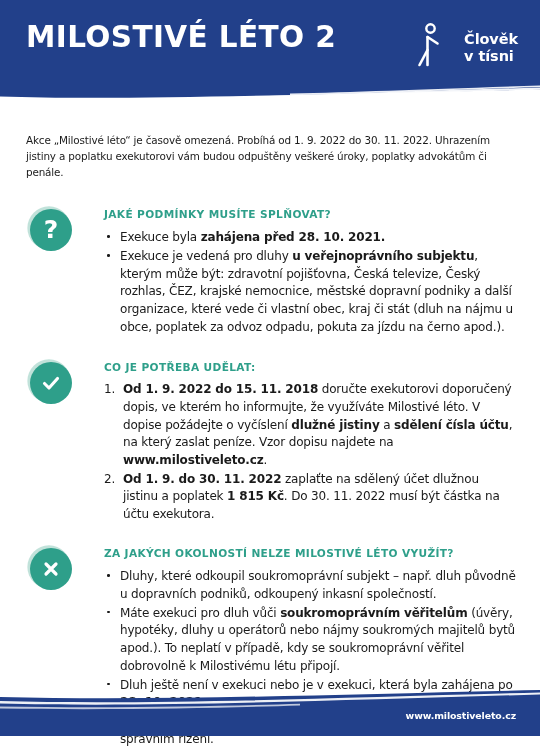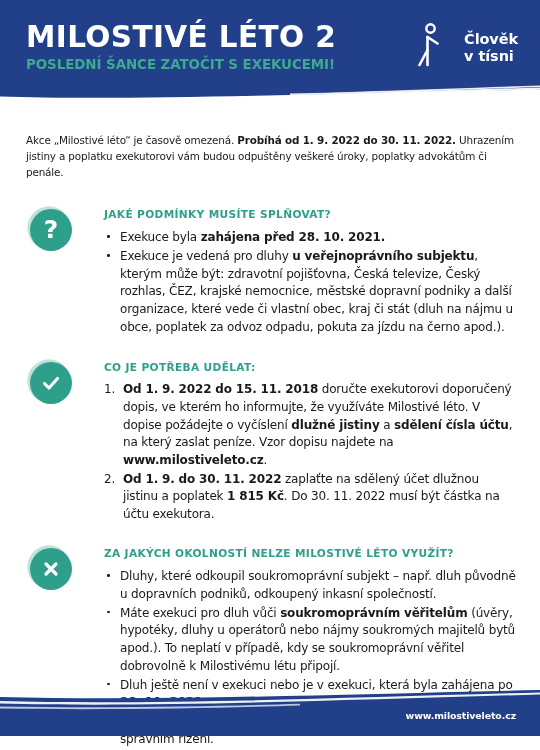--- a/index.html
+++ b/index.html
@@ -90,21 +90,21 @@
   }
 
   .intro {
     margin-top: 32px;
     font-family: "DejaVu Sans", sans-serif;
     font-size: 10.4px;
     line-height: 1.52;
     color: #1a1a1a;
     letter-spacing: -0.15px;
   }
-  .intro b { font-weight: 700; }
+  .intro b { font-weight: 400; }
 
   .section {
     display: flex;
     align-items: flex-start;
     margin-top: 23px;
   }
   .section.s1 { margin-top: 28px; }
 
   .icon-col {
     flex: 0 0 78px;
@@ -223,21 +223,20 @@
 </style>
 </head>
 <body>
 
 <div class="page">
 
   <div class="header">
     <div class="header-inner">
       <div class="title-block">
         <div class="main-title">MILOSTIVÉ LÉTO 2</div>
-        <div class="sub-title">POSLEDNÍ ŠANCE ZATOČIT S EXEKUCEMI!</div>
       </div>
 
       <div class="logo">
         <span class="logo-mark">
           <svg width="26" height="46" viewBox="0 0 26 46" aria-hidden="true">
             <circle cx="14.5" cy="5.5" r="4.2" fill="none" stroke="#ffffff" stroke-width="2.4"></circle>
             <path d="M11.5 14 L11.5 42" fill="none" stroke="#ffffff" stroke-width="2.6" stroke-linecap="round"></path>
             <path d="M11.5 27 L3.5 42" fill="none" stroke="#ffffff" stroke-width="2.6" stroke-linecap="round"></path>
             <path d="M11.6 14 L21.5 20.5" fill="none" stroke="#ffffff" stroke-width="2.6" stroke-linecap="round"></path>
           </svg>

